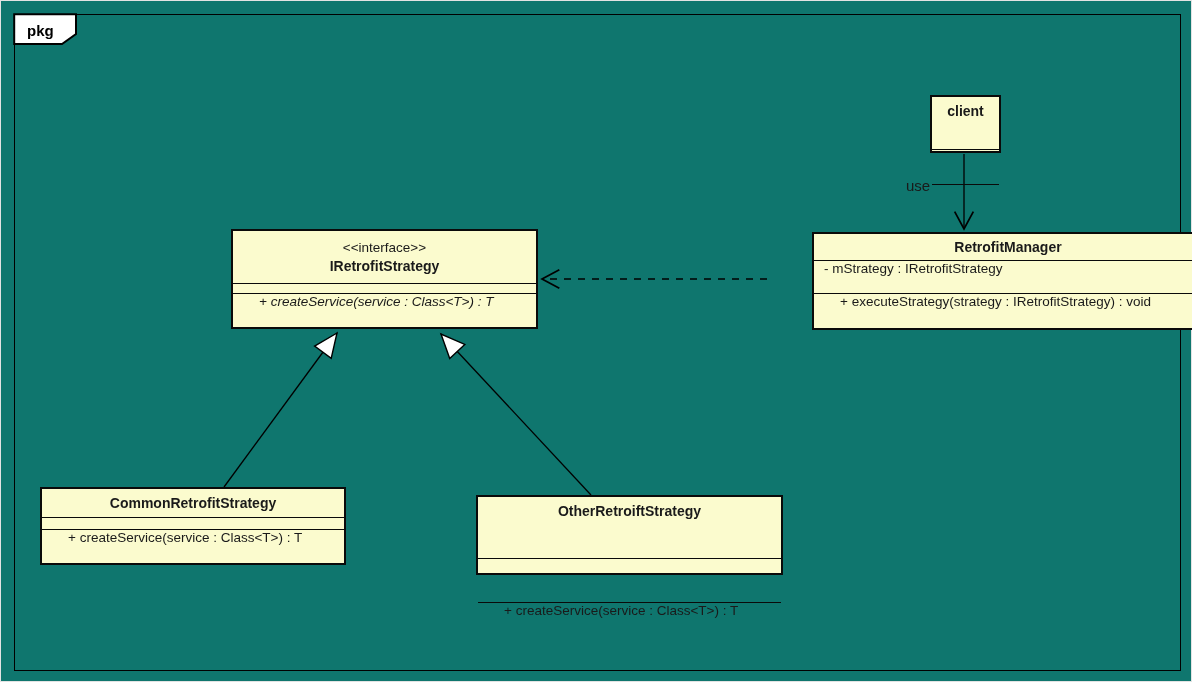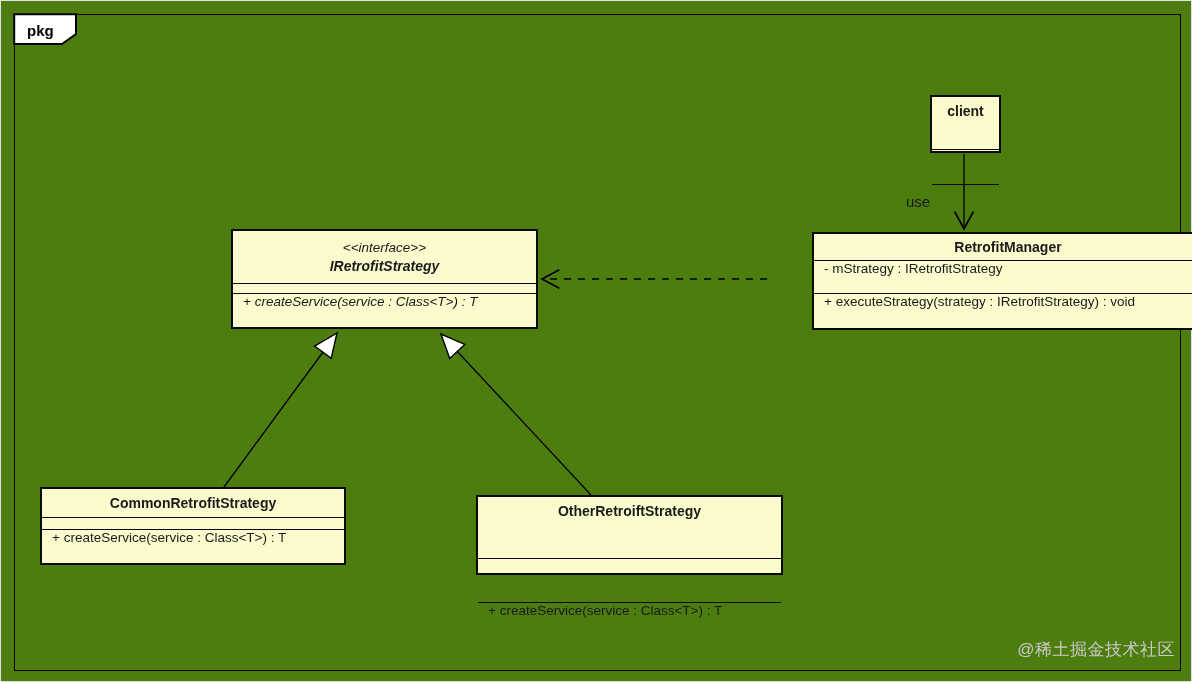--- a/index.html
+++ b/index.html
@@ -3,21 +3,21 @@
 <meta charset="utf-8">
 <style>
   * { margin: 0; padding: 0; box-sizing: border-box; }
   html, body { background: #ffffff; }
   body {
     font-family: "Liberation Sans", "DejaVu Sans", sans-serif;
     width: 1192px; height: 682px; position: relative; overflow: hidden;
   }
   .canvas {
     position: absolute; left: 0; top: 0; width: 1192px; height: 682px;
-    background: #4d7c0f; border: 1px solid #e3e3e3;
+    background: #0f766e; border: 1px solid #e3e3e3;
   }
   
   .pkg-frame {
     position: absolute; left: 13px; top: 13px; width: 1167px; height: 657px;
     border: 1.5px solid #000;
   }
   .pkg-tab-svg { position: absolute; left: 12px; top: 12px; }
   .pkg-tab-label {
     position: absolute; left: 26px; top: 21px; font-size: 15px; font-weight: bold; color: #000;
   }
@@ -29,21 +29,21 @@
   .uml-title {
     display: flex; align-items: center; justify-content: center;
     font-weight: bold; font-size: 14px; flex: 0 0 auto; text-align: center;
     flex-direction: column; line-height: 1.3;
   }
   .uml-stereotype { font-weight: normal; font-size: 13.5px; }
   .uml-comp {
     border-top: 1.2px solid #0a0a0a; flex: 0 0 auto;
     display: flex; 
   }
-  .uml-comp.fill { flex: 1 1 auto; }
+  .uml-comp.fill { flex: 1 1 auto; padding-left: 16px; }
   .uml-row {
     font-size: 13.5px; padding-left: 10px; padding-right: 4px; white-space: nowrap;
   }
   .italic { font-style: italic; }
   
   .edge-label {
     position: absolute; font-size: 15px; color: #1a1a1a;
   }
   .watermark {
     position: absolute; right: 16px; top: 637px; font-size: 17px;
@@ -74,40 +74,40 @@
 
     <line x1="963" y1="153" x2="963" y2="228" stroke="#000" stroke-width="1.3" marker-end="url(#openArrow)"></line>
 
     <line x1="766" y1="278" x2="541" y2="278" stroke="#000" stroke-width="1.3" stroke-dasharray="7,7" marker-end="url(#openArrow)"></line>
 
     <line x1="223" y1="486" x2="336" y2="332" stroke="#000" stroke-width="1.3" marker-end="url(#triArrow)"></line>
 
     <line x1="590" y1="494" x2="440" y2="333" stroke="#000" stroke-width="1.3" marker-end="url(#triArrow)"></line>
   </svg>
 
-  <div class="edge-label" style="left:905px; top:192px;">use</div>
+  <div class="edge-label" style="left:905px; top:176px;">use</div>
 
   <div class="uml-class" style="left:929px; top:94px; width:71px; height:58px;gap:23px;">
     <div class="uml-title" style="height:29px;">client</div>
     <div class="uml-comp" style="height:12px;"></div>
     <div class="uml-comp fill"></div>
   </div>
 
   <div class="uml-class" style="left:767px; top:231px; width:392px; height:98px;margin-left:44px;">
     <div class="uml-title" style="height:26px;">RetrofitManager</div>
     <div class="uml-comp" style="height:33px;">
       <span class="uml-row">- mStrategy : IRetrofitStrategy</span>
     </div>
     <div class="uml-comp fill">
       <span class="uml-row">+ executeStrategy(strategy : IRetrofitStrategy) : void</span>
     </div>
   </div>
 
   <div class="uml-class" style="left:230px; top:228px; width:307px; height:100px;">
-    <div class="uml-title" style="height:52px; justify-content:center;font-style:italic;">
+    <div class="uml-title" style="height:52px; justify-content:center;">
       <span class="uml-stereotype">&lt;&lt;interface&gt;&gt;</span>
       <span>IRetrofitStrategy</span>
     </div>
     <div class="uml-comp" style="height:10px;"></div>
     <div class="uml-comp fill">
       <span class="uml-row italic">+ createService(service : Class&lt;T&gt;) : T</span>
     </div>
   </div>
 
   <div class="uml-class" style="left:39px; top:486px; width:306px; height:78px;">
@@ -119,15 +119,14 @@
   </div>
 
   <div class="uml-class" style="left:475px; top:494px; width:307px; height:80px;gap:32px;">
     <div class="uml-title" style="height:29px;">OtherRetroiftStrategy</div>
     <div class="uml-comp" style="height:12px;"></div>
     <div class="uml-comp fill">
       <span class="uml-row">+ createService(service : Class&lt;T&gt;) : T</span>
     </div>
   </div>
 
-  <div class="watermark">@稀土掘金技术社区</div>
 
 </div>
 
 </body></html>

